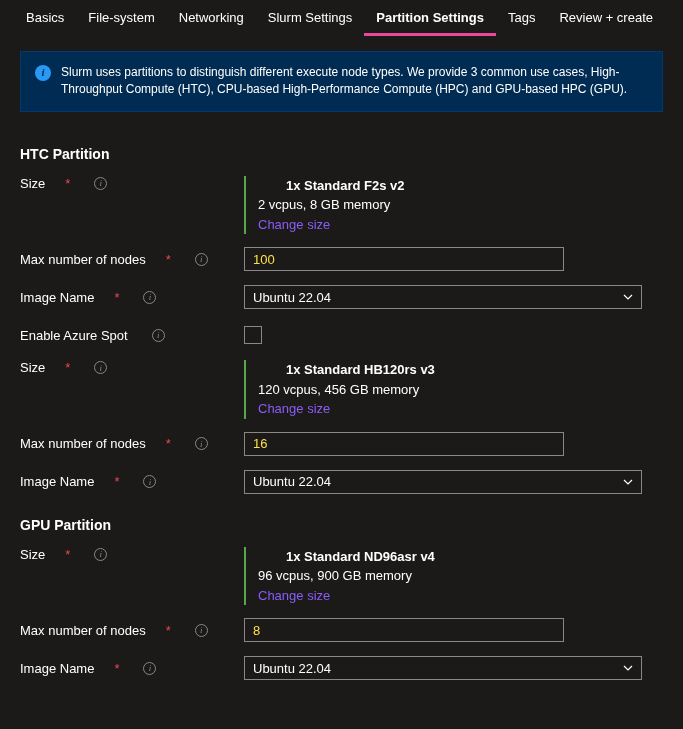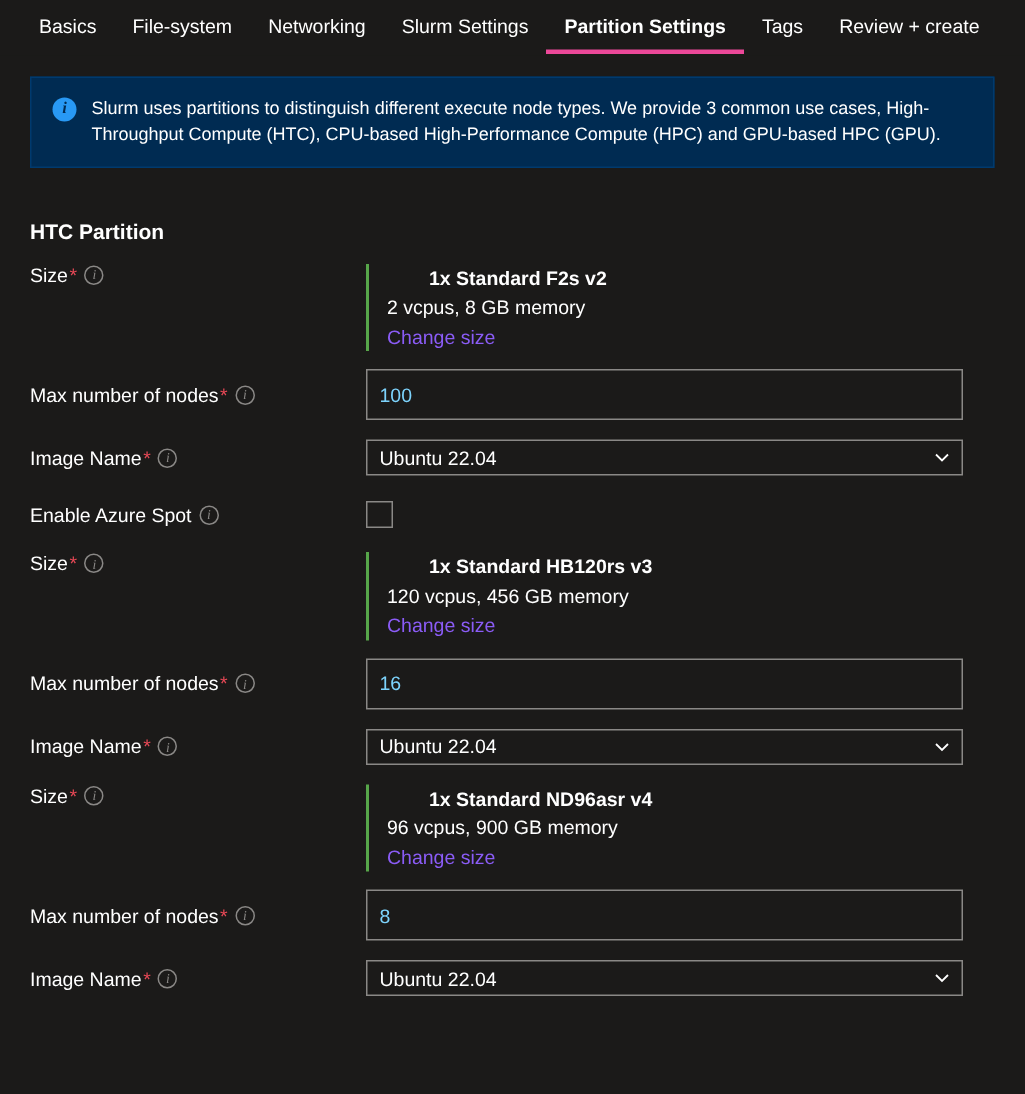--- a/index.html
+++ b/index.html
@@ -68,21 +68,21 @@
     display: flex;
     align-items: center;
     margin-bottom: 12px;
     min-height: 26px;
   }
   .field-label {
     width: 224px;
     flex: 0 0 224px;
     display: flex;
     align-items: center;
-    gap: 1px;
+    gap: 20px;
     font-size: 13px;
     color: #ffffff;
     text-align: right;
   }
   .req { color: #e74856; }
   .help-icon {
     width: 13px;
     height: 13px;
     border: 1px solid #8a8886;
     border-radius: 50%;
@@ -98,25 +98,25 @@
   .field-value { flex: 1; }
   .vm-block {
     border-left: 2px solid #57a64a;
     padding-left: 12px;
     line-height: 1.5;
   }
   .vm-title { font-weight: 600; color: #ffffff; font-size: 13px; margin-left: 28px; }
   .vm-sub { color: #ffffff; font-size: 13px; }
   .vm-link { color: #8b5cf6; font-size: 13px; cursor: pointer; }
   .text-input {
-    width: 398px;
+    width: 320px;
     background: #1b1a19;
     border: 1px solid #8a8886;
-    color: #7dd3fc;
-    padding: 16px 8px;
+    color: #fde047;
+    padding: 4px 8px;
     font-size: 13px;
     height: 24px;
     font-family: inherit;
   }
   .select-wrap {
     position: relative;
     width: 398px;
   }
   .select {
     width: 100%;
@@ -259,20 +259,21 @@
         <input class="select" readonly="" value="Ubuntu 22.04" style="">
         <span class="chevron">
           <svg width="12" height="12" viewBox="0 0 12 12">
               <path d="M2 4 L6 8 L10 4" stroke="#ffffff" stroke-width="1.2" fill="none"></path>
             </svg>
         </span>
       </div>
     </div>
   </div>
 
+  <div class="section-title">GPU Partition</div>
 
   <div class="field-row" style="align-items:flex-start;">
     <div class="field-label">
       <span>Size</span>
       <span class="req">*</span>
       <span class="help-icon">i</span>
     </div>
     <div class="field-value">
       <div class="vm-block">
         <div class="vm-title">1x Standard ND96asr v4</div>

